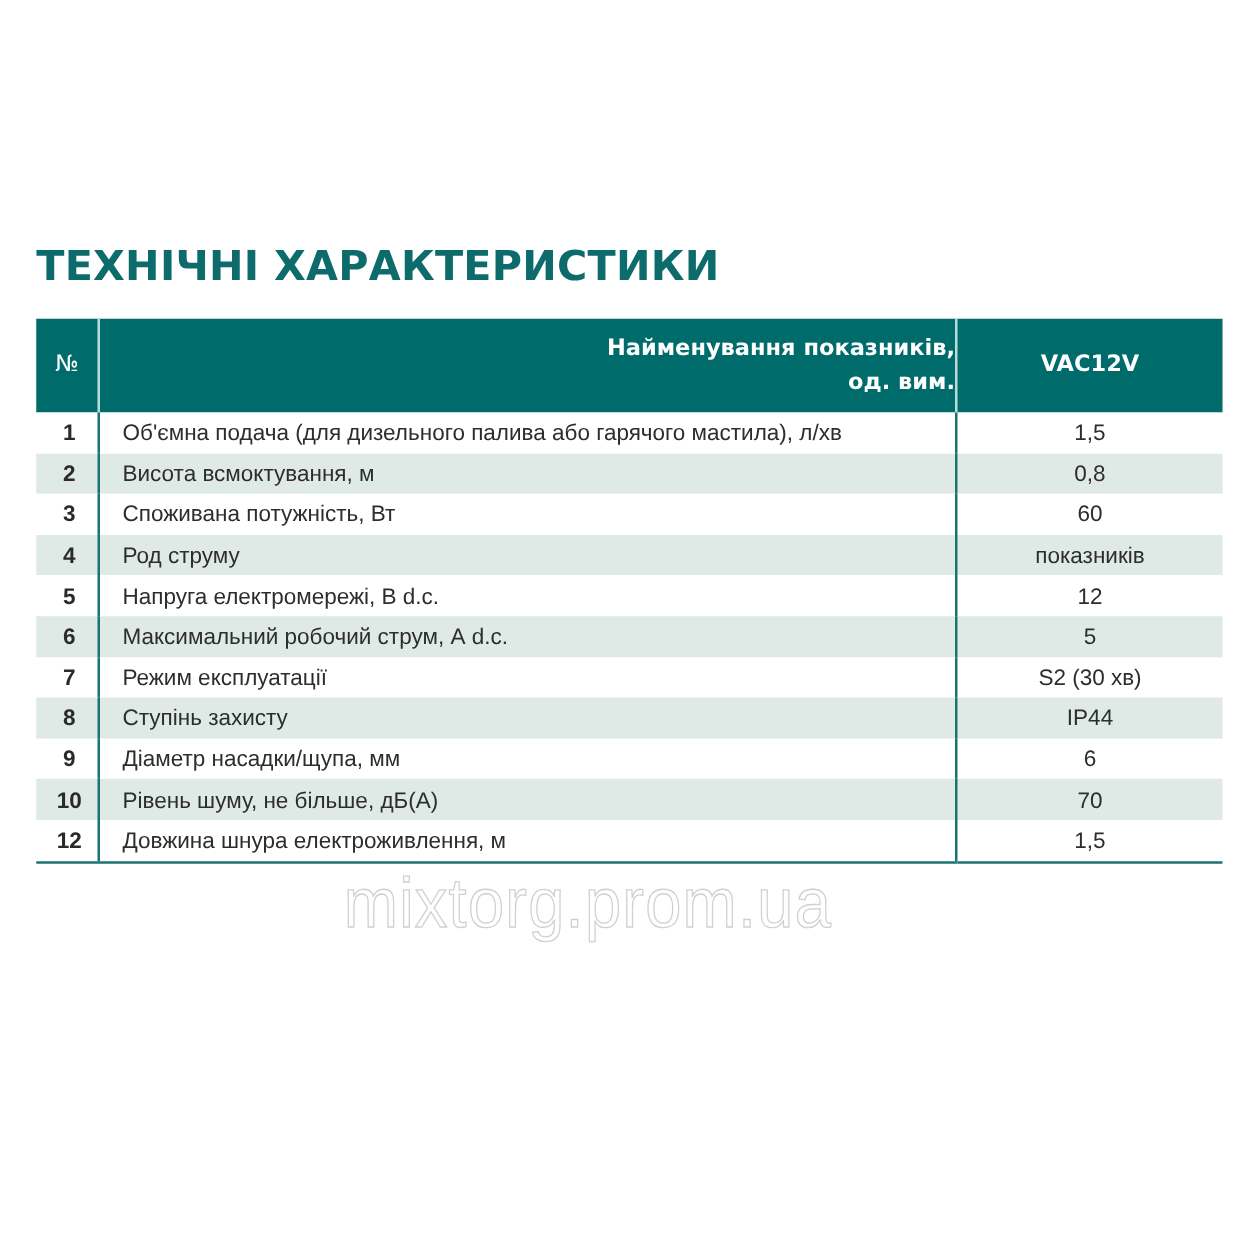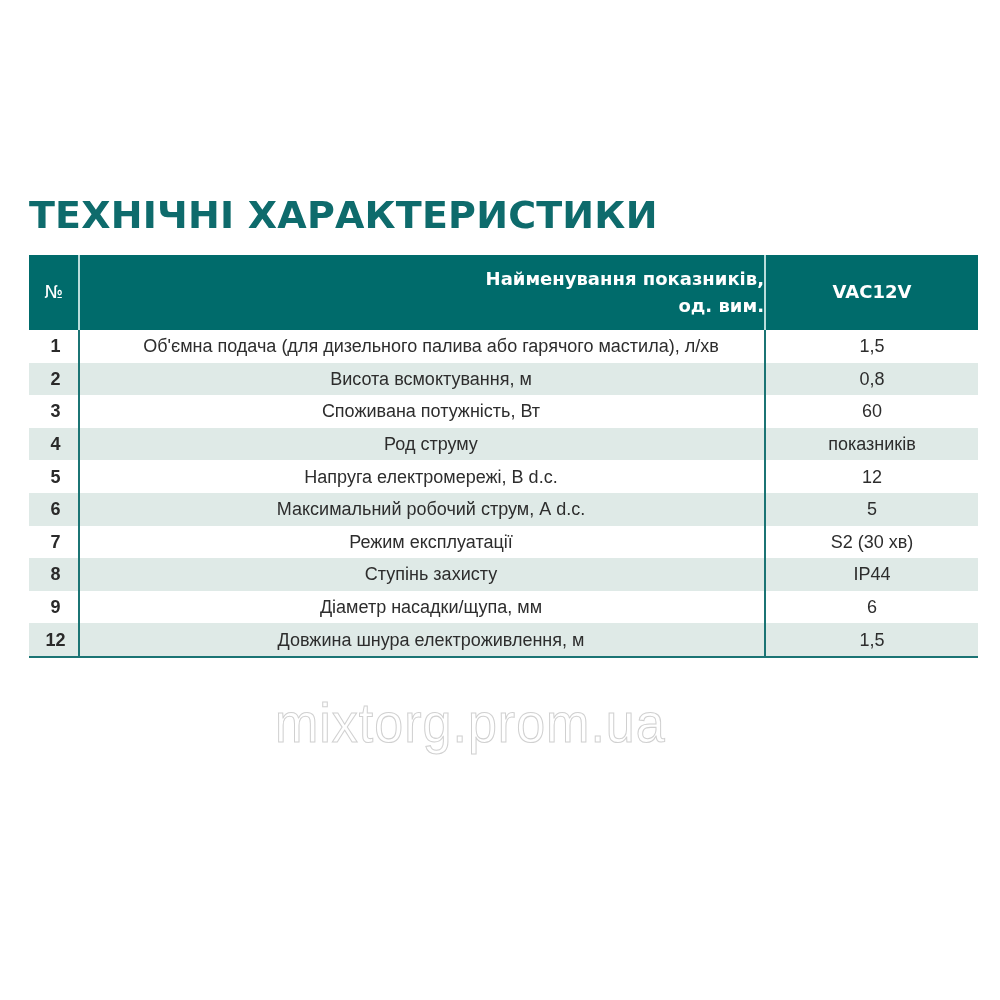--- a/index.html
+++ b/index.html
@@ -15,21 +15,21 @@
       font-family: "Liberation Sans", "DejaVu Sans", sans-serif;
       color: #2a2a2a;
     }
     .title {
       position: absolute;
       left: 29px;
       top: 196px;
       margin: 0;
       font-family: "DejaVu Sans", "Liberation Sans", sans-serif;
       font-weight: bold;
-      font-size: 38px;
+      font-size: 33px;
       letter-spacing: 0.2px;
       color: #0e6b6c;
       line-height: 1;
     }
     .spec-table {
       position: absolute;
       left: 29px;
       top: 255px;
       width: 949px;
       border-collapse: collapse;
@@ -81,21 +81,20 @@
     .spec-table tbody td.c-num {
       text-align: center;
       font-weight: bold;
       color: #2a2a2a;
       padding-left: 4px;
     }
     .spec-table tbody td.c-name {
       border-left: 2px solid #1b7474;
       padding-left: 18px;
       white-space: nowrap;
-      text-align: center;
     }
     .spec-table tbody td.c-val {
       border-left: 2px solid #1b7474;
       text-align: center;
     }
     .spec-table tbody tr:last-child td {
       border-bottom: 2px solid #1b7474;
     }
     .watermark {
       position: absolute;
@@ -173,20 +172,25 @@
       <td class="c-num">8</td>
       <td class="c-name">Ступінь захисту</td>
       <td class="c-val">IP44</td>
     </tr>
     <tr>
       <td class="c-num">9</td>
       <td class="c-name">Діаметр насадки/щупа, мм</td>
       <td class="c-val">6</td>
     </tr>
     <tr>
+      <td class="c-num">10</td>
+      <td class="c-name">Рівень шуму, не більше, дБ(А)</td>
+      <td class="c-val">70</td>
+    </tr>
+    <tr>
       <td class="c-num">12</td>
       <td class="c-name">Довжина шнура електроживлення, м</td>
       <td class="c-val">1,5</td>
     </tr>
   </tbody>
 </table>
 
 <div class="watermark">mixtorg.prom.ua</div>
 
 </body></html>

